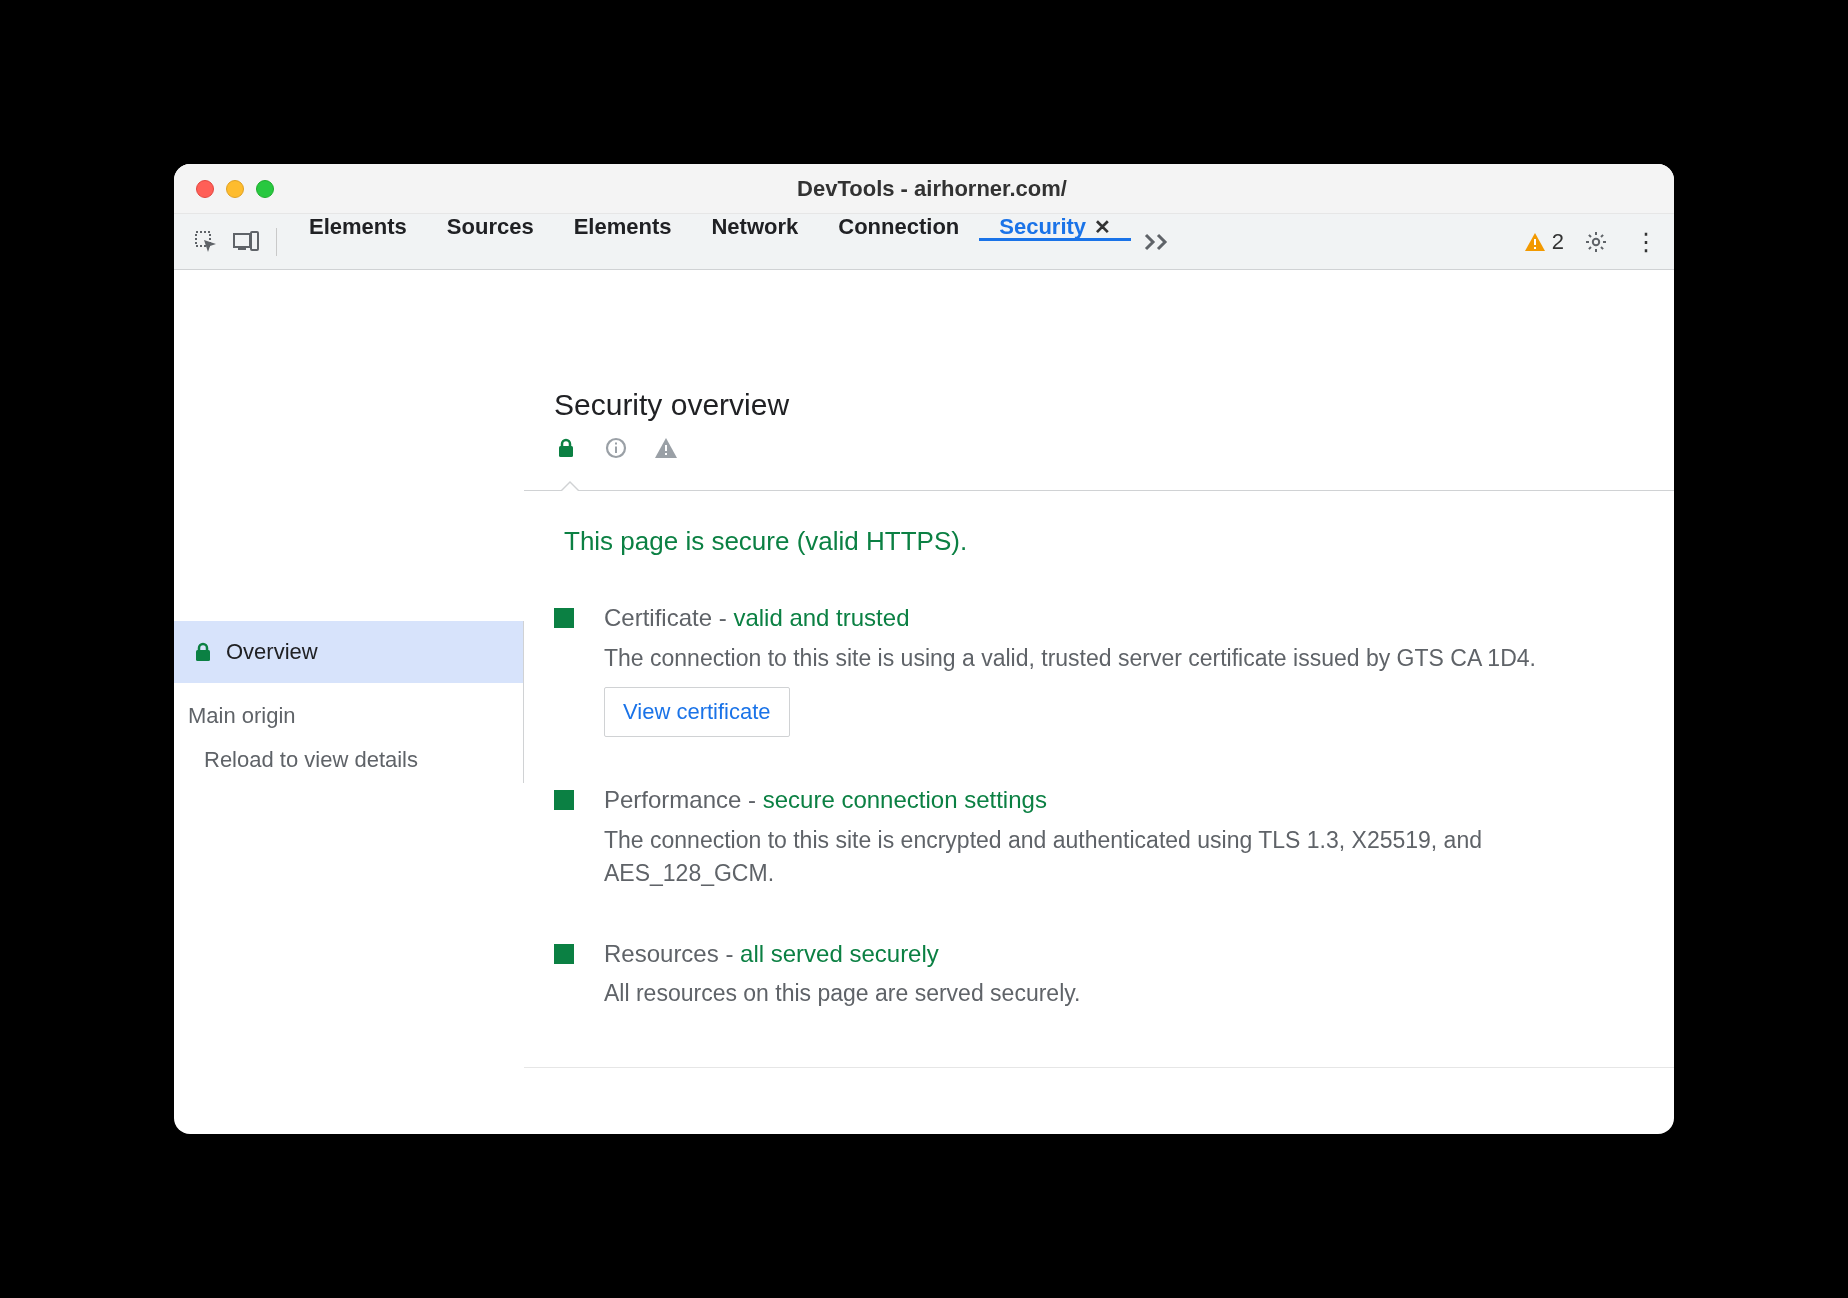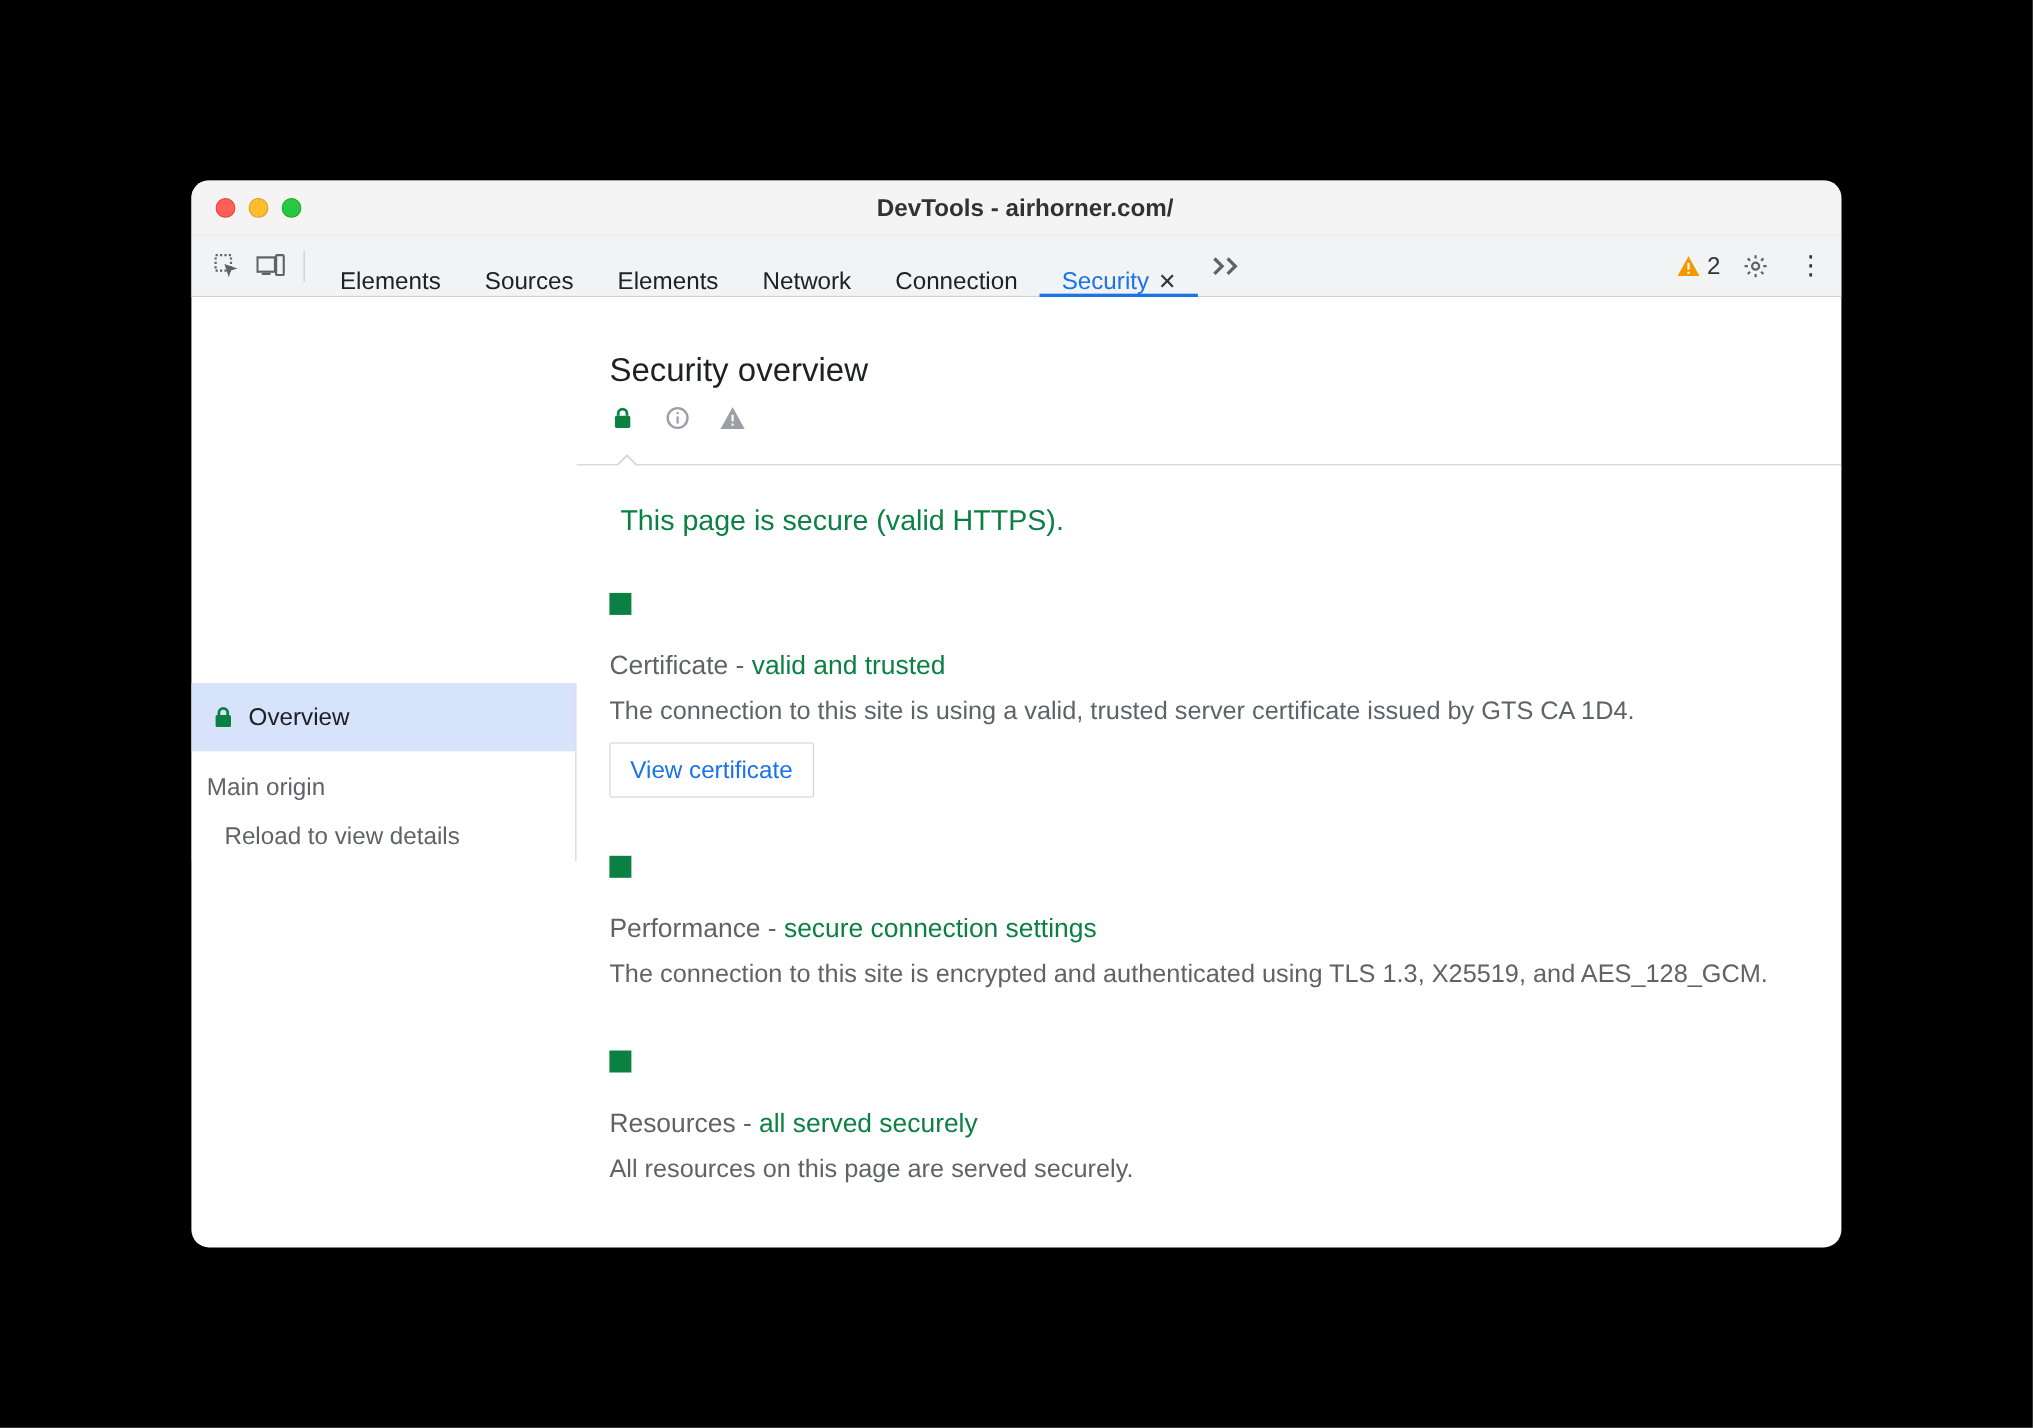--- a/index.html
+++ b/index.html
@@ -50,21 +50,21 @@
     border-bottom: 1px solid #d0d2d4;
     display: flex;
     align-items: center;
     padding: 0 10px 0 14px;
     font-size: 22px;
     color: #333;
     gap: 4px;
   }
   .tool-icon { width:36px; height:36px; display:flex; align-items:center; justify-content:center; }
   .tool-sep { width:1px; height:28px; background:#c9c9c9; margin:0 8px; }
-  .tabs { display:flex; align-items:flex-end; height:100%; }
+  .tabs { display:flex; align-items:flex-start; height:100%;font-weight:bold; }
   .tab {
     padding: 0 20px;
     display:flex; align-items:center;
     color:#202124;
     cursor:default;
     position:relative;
   }
   .tab.active { color:#1a73e8; }
   .tab.active::after {
     content:""; position:absolute; left:0; right:0; bottom:-1px; height:3px; background:#1a73e8;
@@ -105,21 +105,21 @@
     width:0; height:0; border-left:10px solid transparent; border-right:10px solid transparent; border-bottom:10px solid #d0d2d4;
   }
   .hr-pointer::after {
     content:""; position:absolute; top:-8px; left:37px;
     width:0; height:0; border-left:9px solid transparent; border-right:9px solid transparent; border-bottom:9px solid #fff;
   }
 
   .ov-body { padding: 26px 30px; font-size:24px; line-height:1.45; }
   .secure-line { color:#0b8043; font-size:26px; margin: 6px 0 40px 10px; }
 
-  .block { display:flex; gap:30px; margin-bottom: 46px; flex-direction: column; }
+  .block { display:flex; gap:30px; margin-bottom: 46px; }
   .sq { width:20px; height:20px; background:#0b8043; margin-top:7px; flex-shrink:0; }
   .block-body { flex:1; }
   .b-head { margin-bottom:6px; }
   .b-head .label { color:#5f6368; }
   .b-head .dash { color:#5f6368; }
   .b-head .status { color:#0b8043; }
   .b-desc { color:#5f6368; font-size:23px; margin-top:4px; }
   .btn {
     display:inline-block; margin-top:12px;
     padding:8px 18px; border:1px solid #d0d2d4; border-radius:2px;

